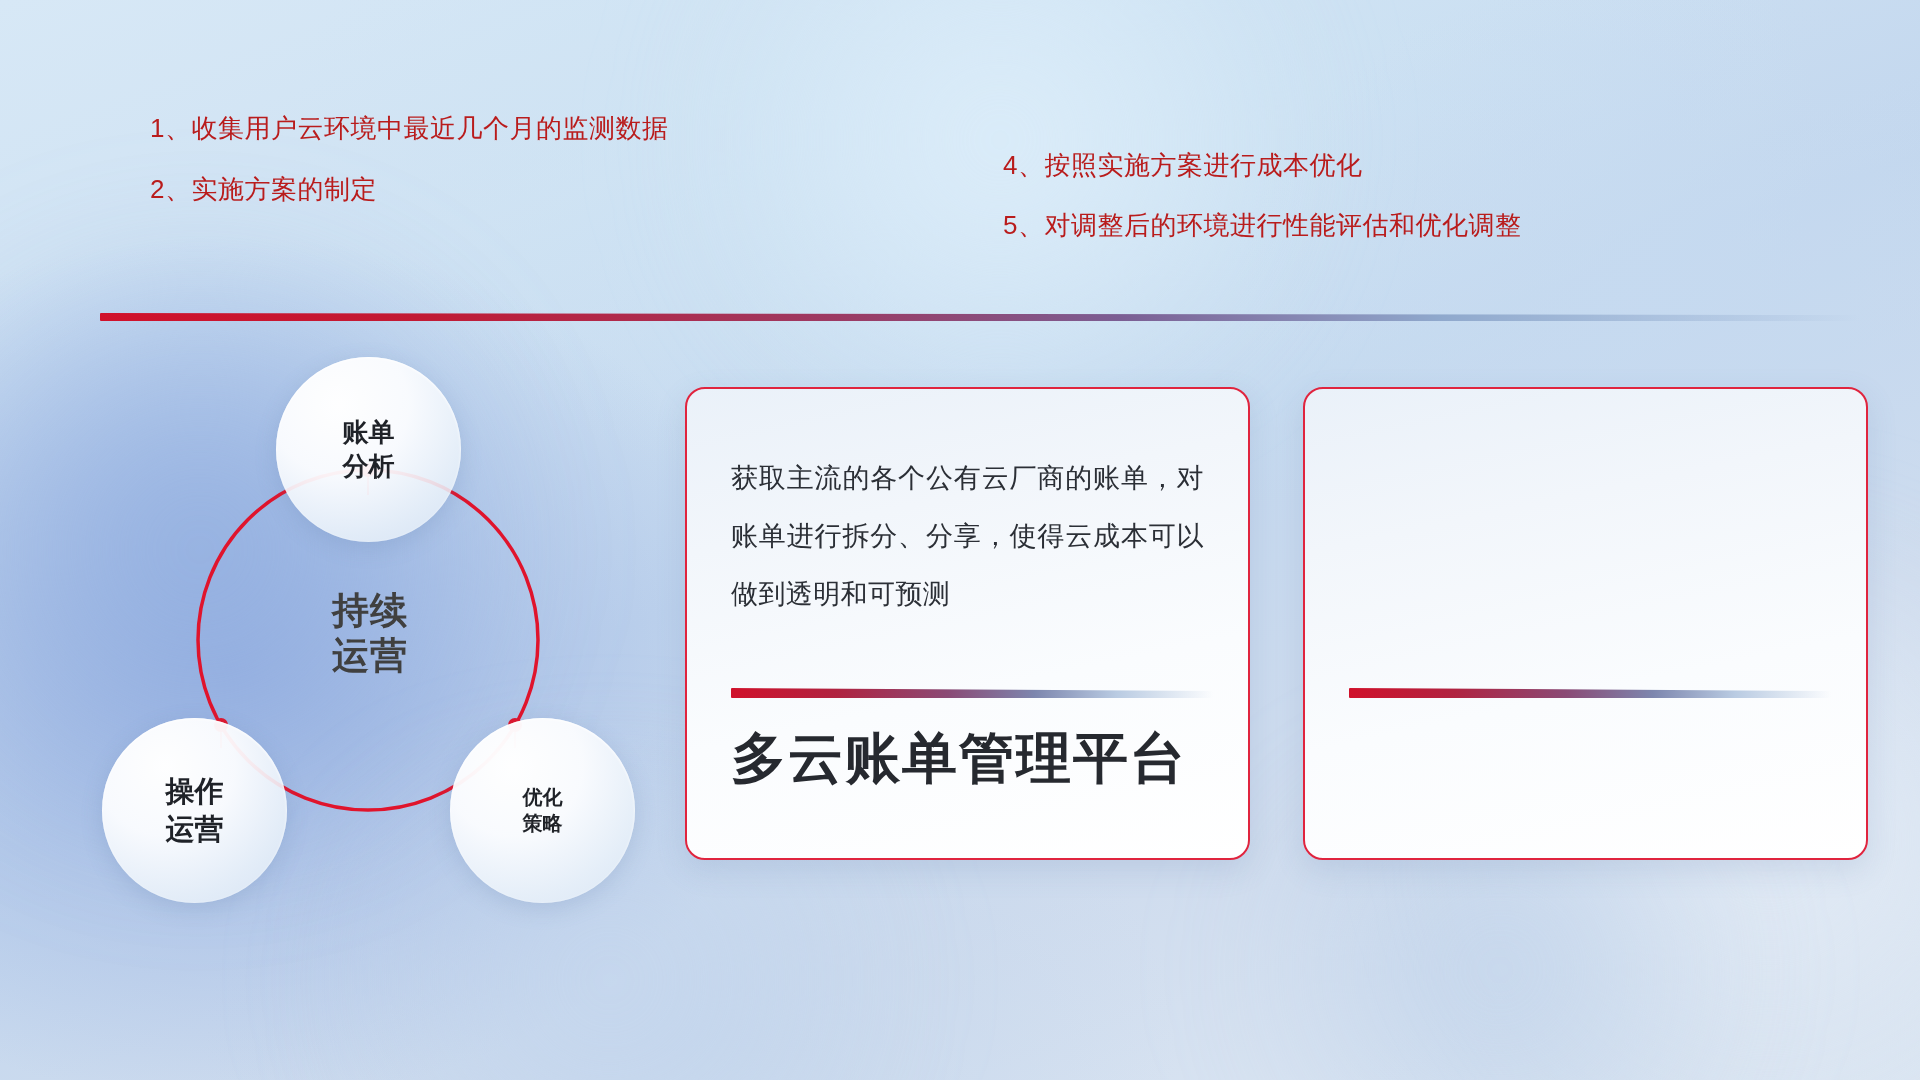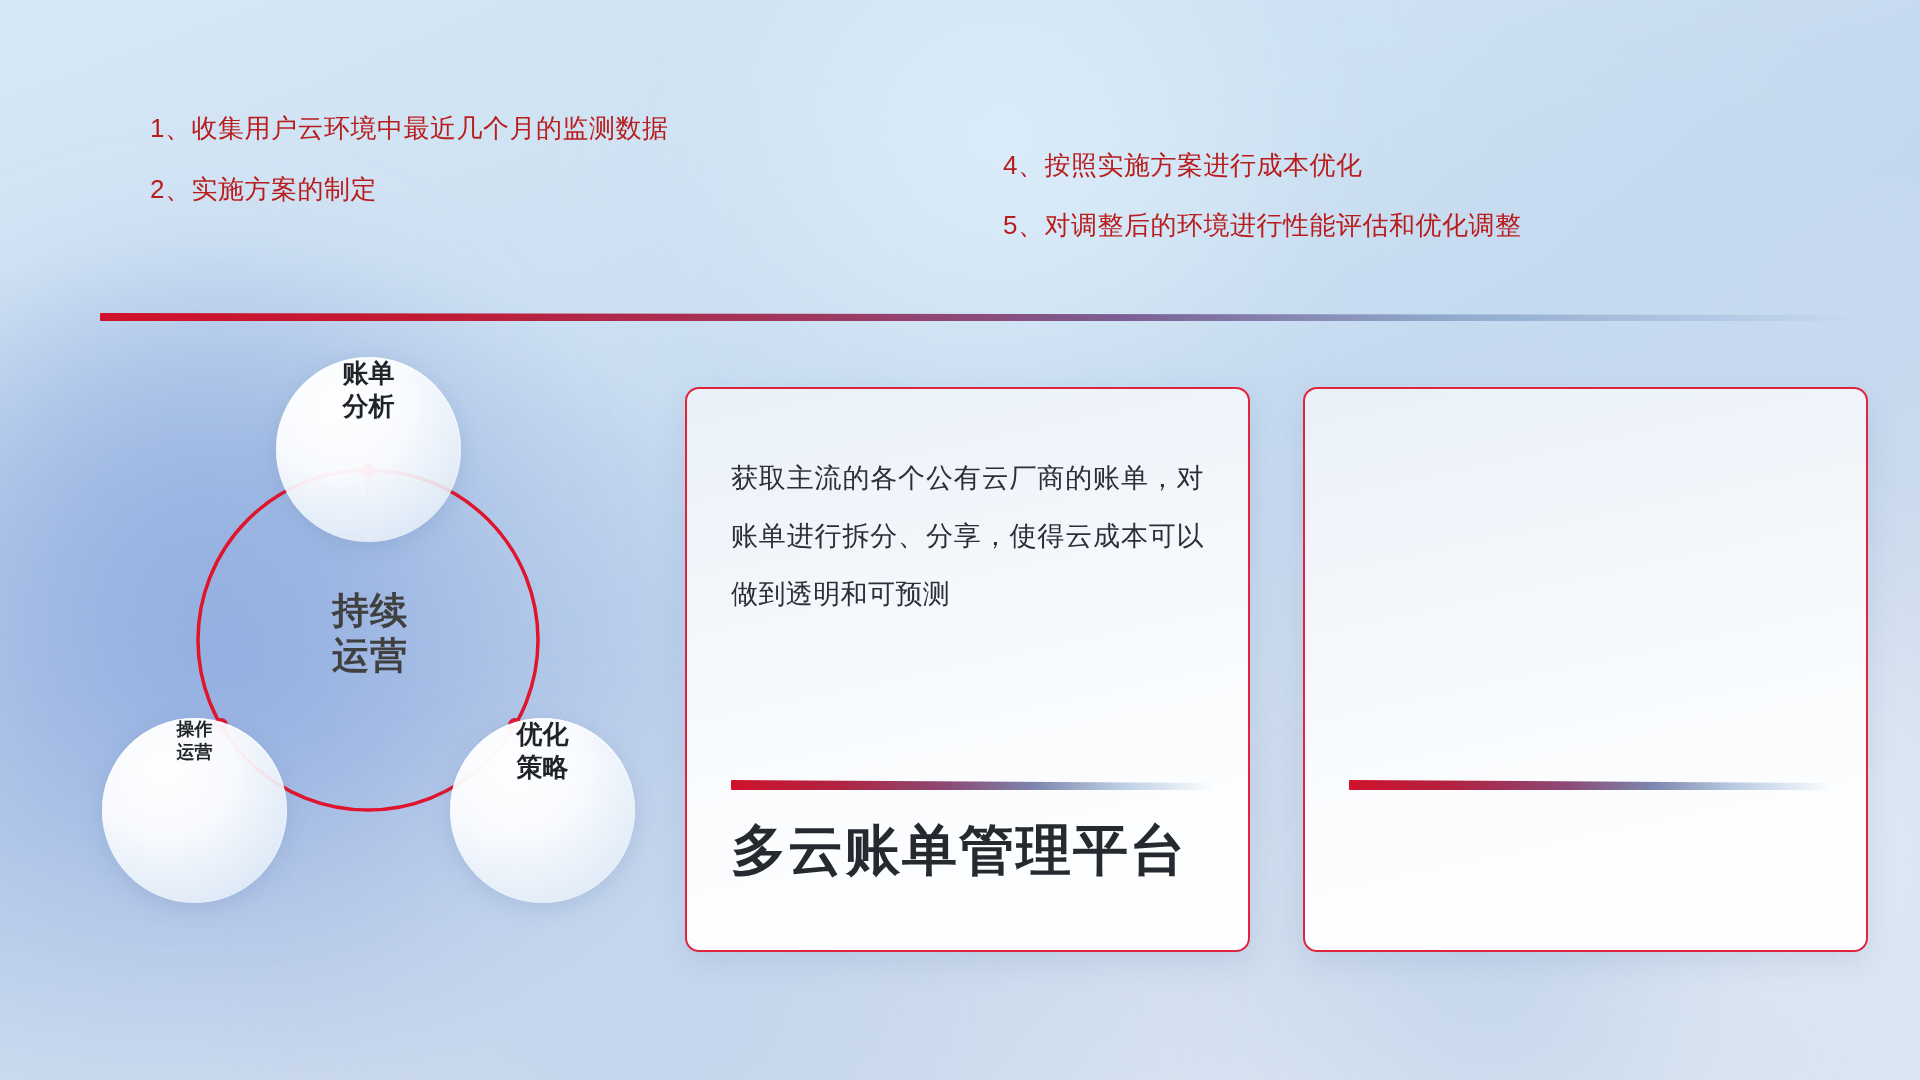--- a/index.html
+++ b/index.html
@@ -48,38 +48,38 @@
   }
 
   
   .venn { position:absolute; left:100px; top:355px; width:545px; height:585px; }
   .venn svg { position:absolute; left:0; top:0; overflow:visible; }
   .bubble {
     position:absolute; border-radius:50%;
     background:
       radial-gradient(circle at 34% 26%, rgba(255,255,255,0.99) 0%, rgba(252,253,255,0.95) 38%, rgba(234,242,250,0.88) 72%, rgba(222,233,246,0.8) 100%);
     box-shadow:0 6px 22px rgba(90,120,165,0.20), inset 0 1px 3px rgba(255,255,255,0.95);
-    display:flex; align-items:flex-start; justify-content:center;
+    display:flex; align-items:center; justify-content:center;
     text-align:center;
     color:#1f2228; font-weight:700; line-height:1.28;
   }
   .bubble-top { left:176px; top:2px; width:185px; height:185px; font-size:26px; }
-  .bubble-bl  { left:2px;  top:363px; width:185px; height:185px; font-size:18px; }
-  .bubble-br  { left:350px;top:363px; width:185px; height:185px; font-size:26px; }
+  .bubble-bl  { left:2px;  top:363px; width:185px; height:185px; font-size:29px; }
+  .bubble-br  { left:350px;top:363px; width:185px; height:185px; font-size:20px; }
   .venn-center {
     position:absolute; left:180px; top:218px; width:180px; height:120px;
     display:flex; align-items:center; justify-content:center;
     color:#404040; font-weight:800; font-size:37px; line-height:1.22;
     text-align:center; letter-spacing:1px;
   }
 
   
   .card {
-    position:absolute; top:387px; width:565px; height:565px;
-    border:2px solid #e0243e; border-radius:14px;
+    position:absolute; top:387px; width:565px; height:473px;
+    border:2px solid #e0243e; border-radius:20px;
     background:linear-gradient(168deg,#eaf1f9 0%, #f2f6fb 28%, #fafcfe 62%, #ffffff 100%);
     box-shadow:0 10px 30px rgba(90,120,165,0.16);
     padding:60px 44px 0 44px;
   }
   .card-1 { left:685px; }
   .card-2 { left:1303px; }
   .card-body {
     font-size:27px; color:#2b2f36; line-height:2.15;
     letter-spacing:0.4px; text-align:justify;
   }

